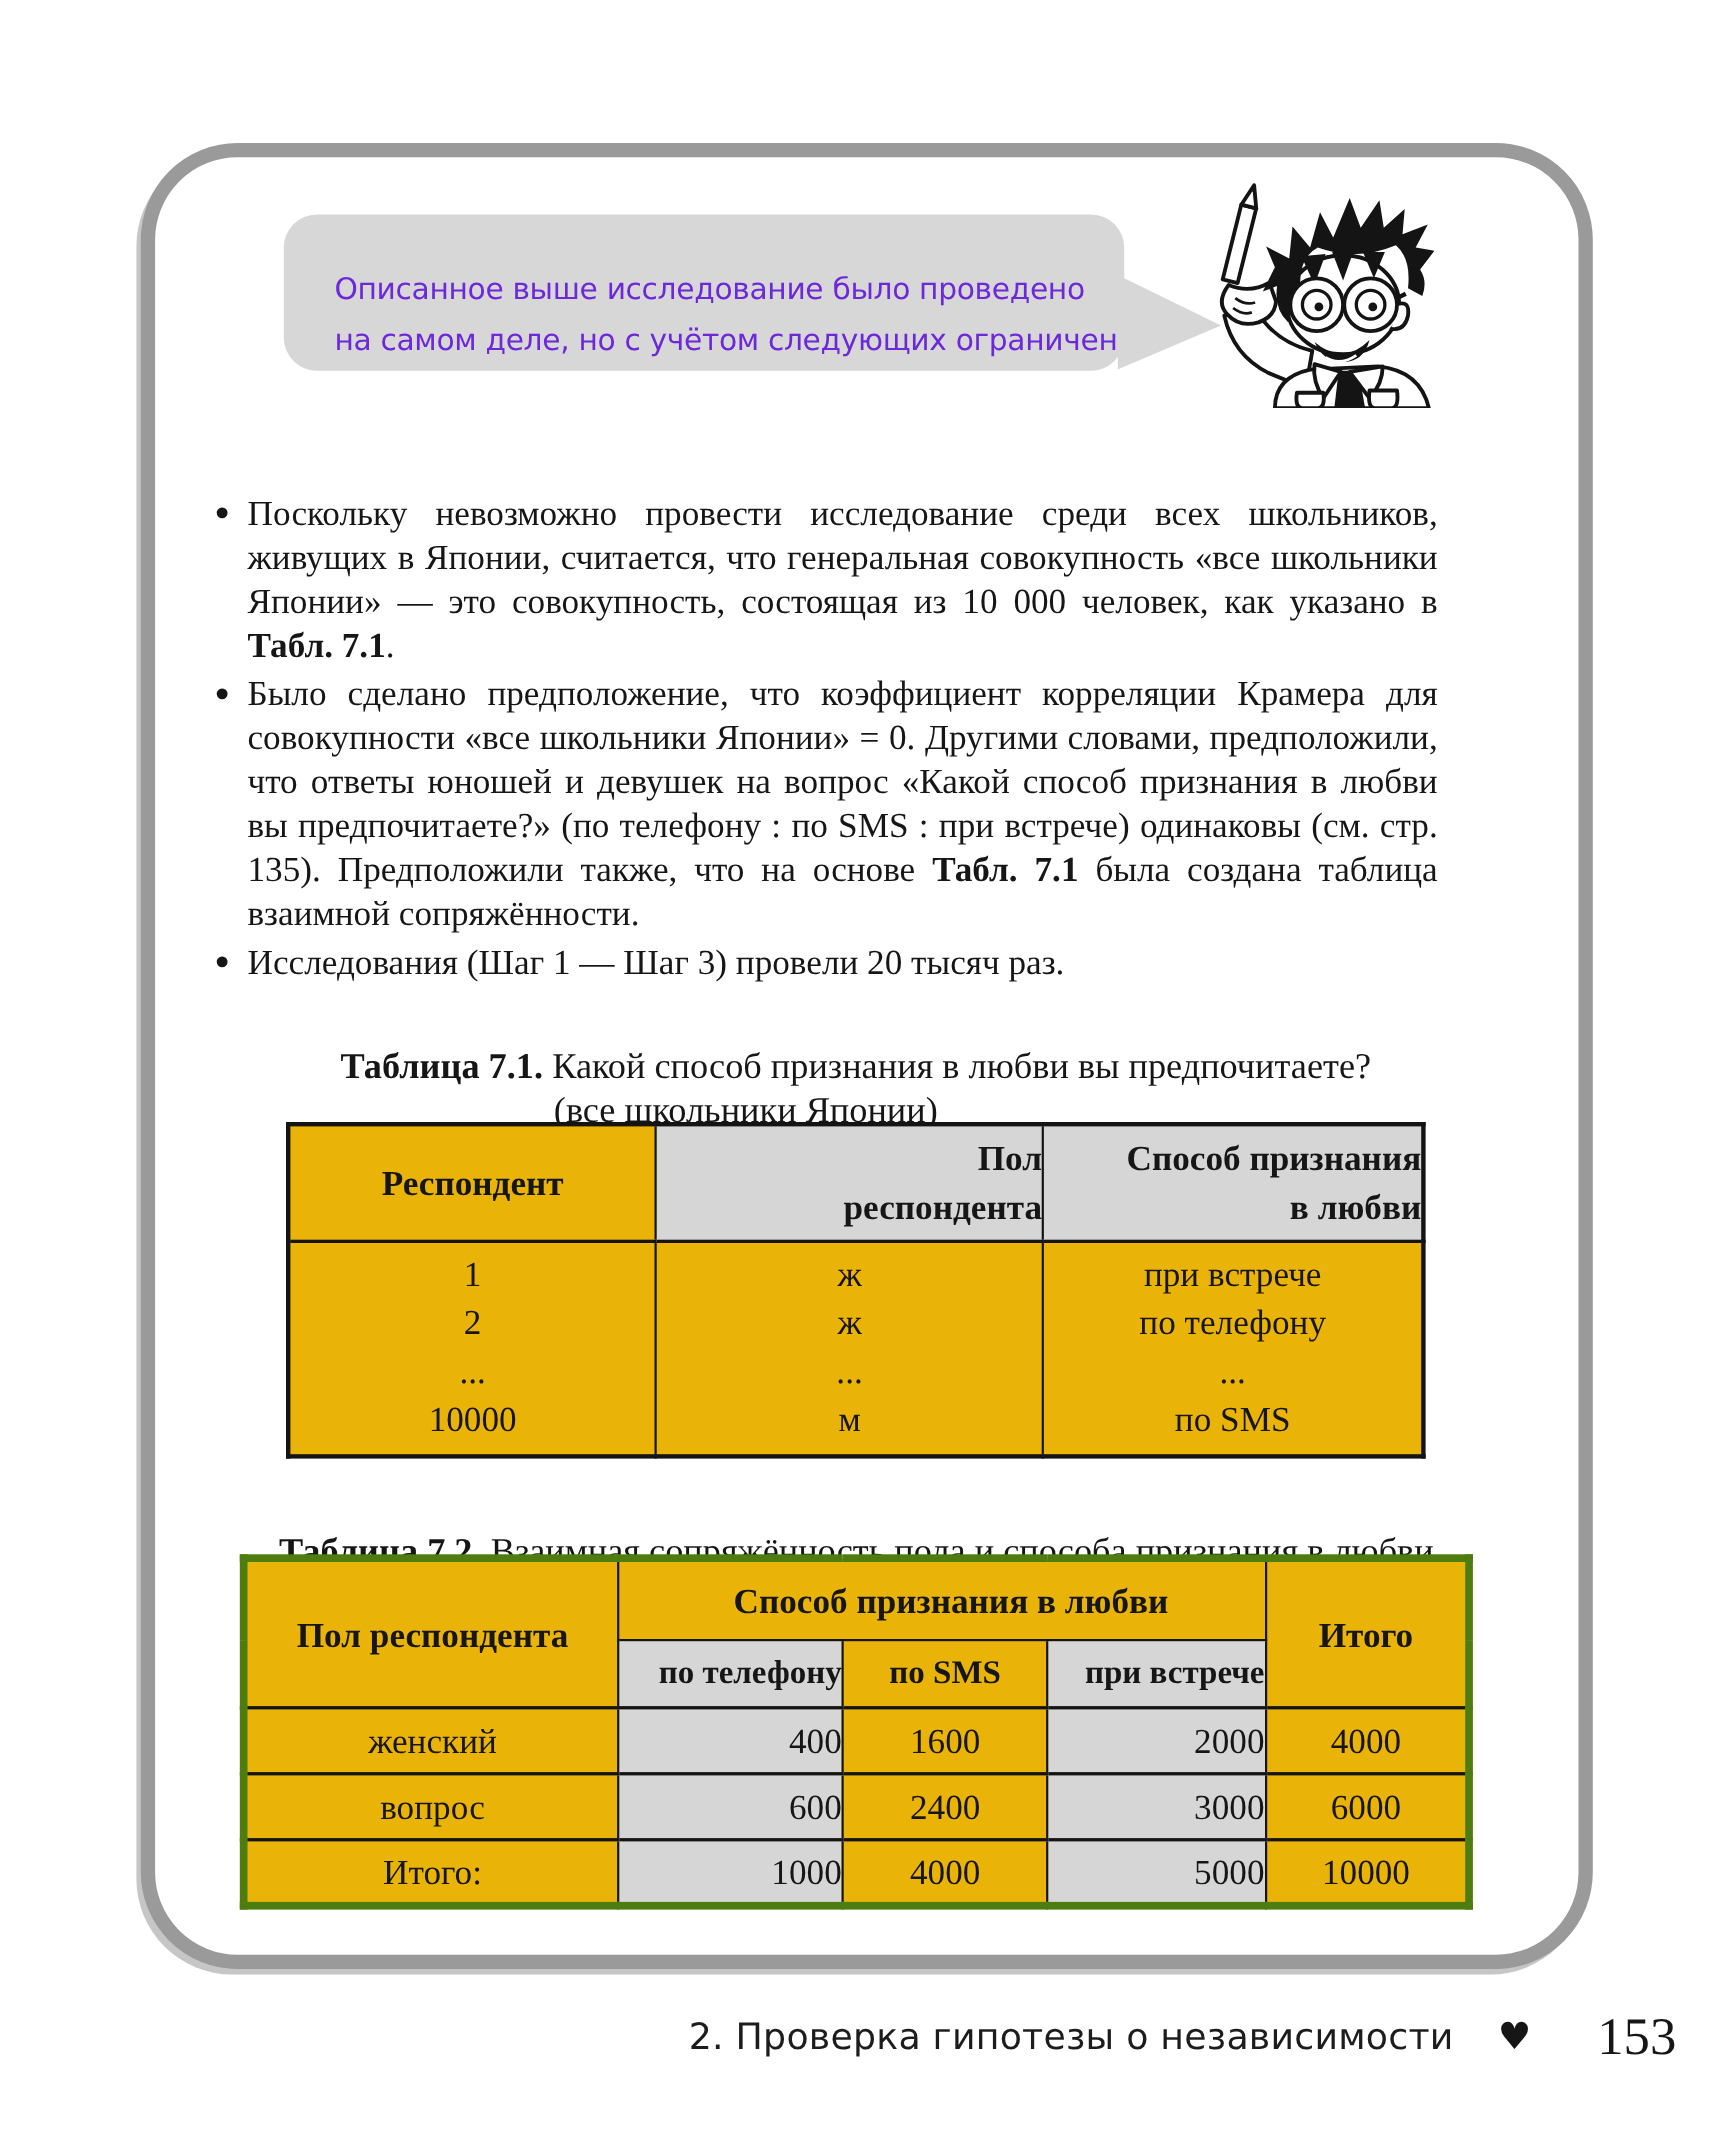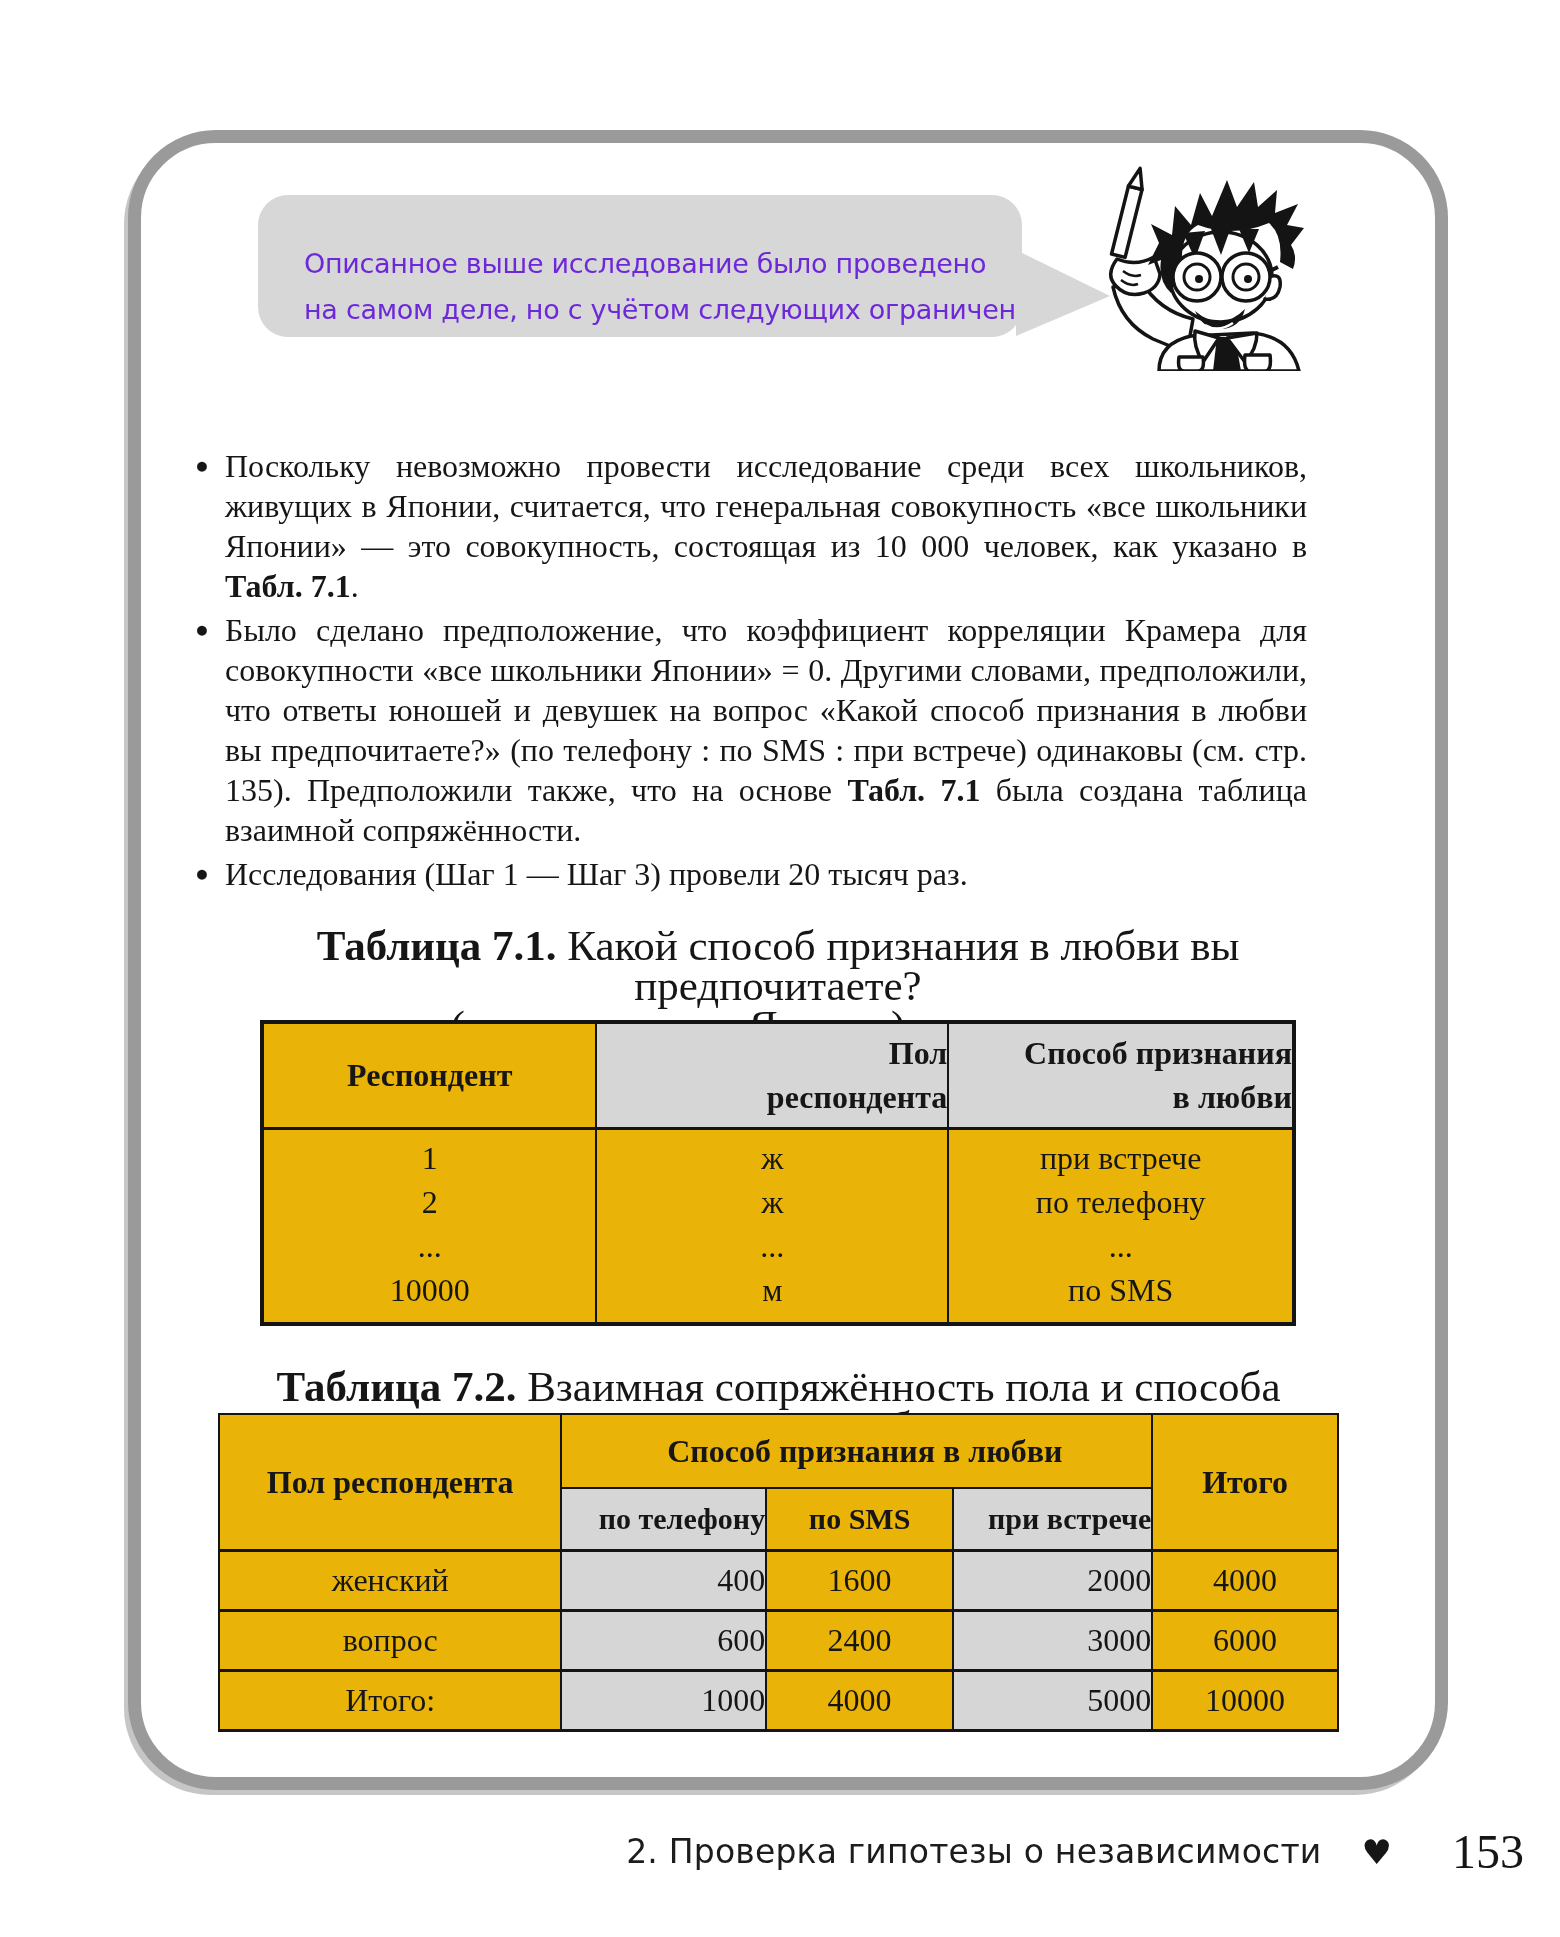--- a/index.html
+++ b/index.html
@@ -24,40 +24,40 @@
 
   
   .bullets{position:absolute;left:54px;top:303px;width:1112px;}
   .bullets ul{margin:0;padding:0;list-style:none;}
   .bullets li{position:relative;padding-left:30px;margin-bottom:4px;
               font-size:32px;line-height:40px;text-align:justify;}
   .bullet-dot{position:absolute;left:0;top:5px;font-size:23px;line-height:30px;}
   .bullets b{font-weight:bold;}
 
   
-  .cap{position:absolute;text-align:center;font-size:43px;line-height:40px;}
+  .cap{position:absolute;text-align:center;font-size:33px;line-height:40px;margin-top:24px;}
   .cap b{font-weight:bold;}
   .cap71{left:119px;top:783px;width:1036px;}
   .cap71 .cap-line2{transform:translateX(-100px);}
   .cap72{left:77px;top:1224px;width:1121px;}
 
   
   table{border-collapse:collapse;table-layout:fixed;box-sizing:border-box;}
   td{box-sizing:border-box;text-align:center;vertical-align:middle;
      font-size:32px;line-height:40px;padding:0;}
   .gray{background:#d6d6d6;text-align:right;}
   .white{background:#eab308;}
 
   .t71{position:absolute;left:119px;top:877px;width:1036px;border:4px solid #141414;}
   .t71 td{border:2px solid #141414;}
   .t71 .hdr td{height:106px;font-weight:bold;border-bottom:3px solid #141414;}
   .t71 .body td{height:179px;vertical-align:middle;padding:6px 0 10px 0;}
   .t71 .cell-line{display:block;line-height:44px;}
 
-  .t72{position:absolute;left:77px;top:1270px;width:1121px;border:1px solid #4d7c0f;}
+  .t72{position:absolute;left:77px;top:1270px;width:1121px;border:7px solid #4d7c0f;}
   .t72 td{border:2px solid #141414;}
   .t72 .hrow td{font-weight:bold;}
   .t72 .corner{height:120px;font-weight:bold;}
   .t72 .group{height:74px;font-weight:bold;border-bottom:2px solid #141414;padding-left:16px;}
   .t72 .sub td{height:62px;font-weight:bold;font-size:30px;border-bottom:3px solid #141414;}
   .t72 .brow td{height:60px;border-top:3px solid #141414;border-bottom:3px solid #141414;}
 
   
   .footer{position:absolute;top:1824px;right:36px;display:flex;align-items:center;
           font-family:"DejaVu Sans", sans-serif;}

